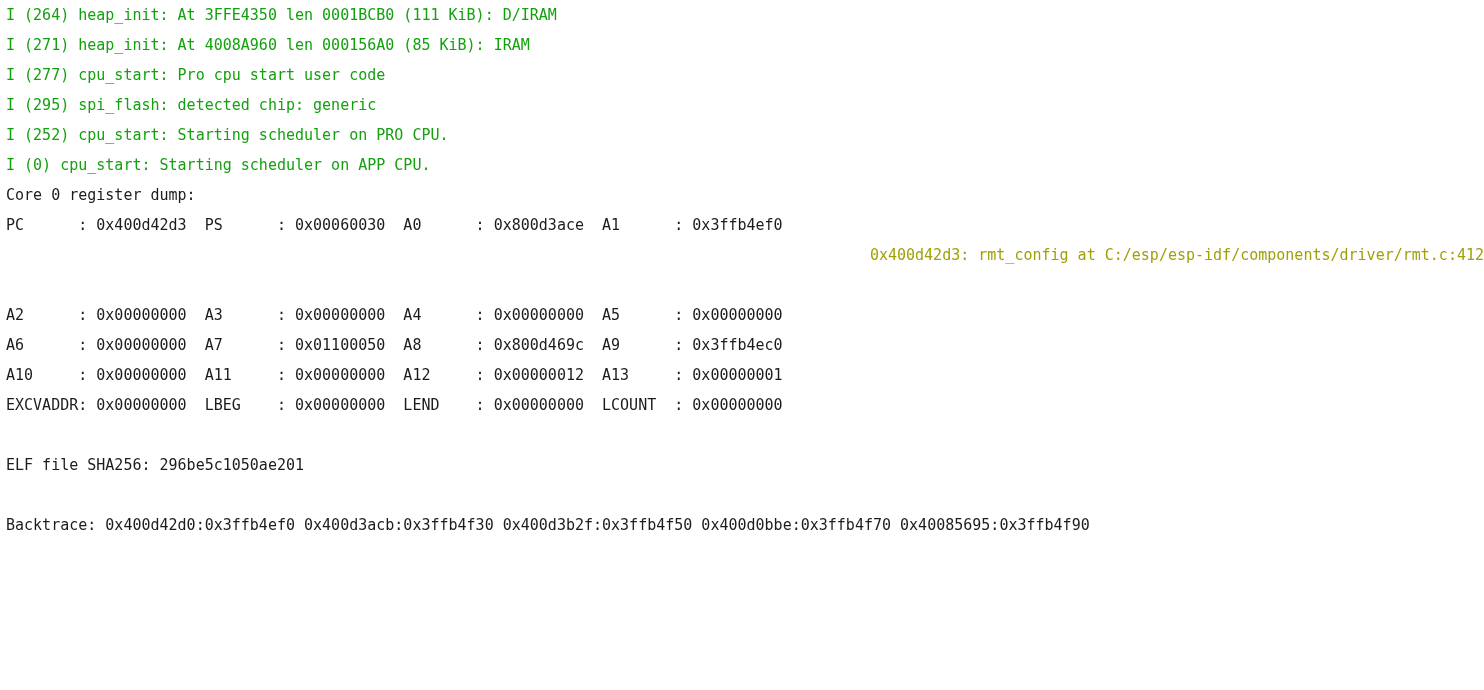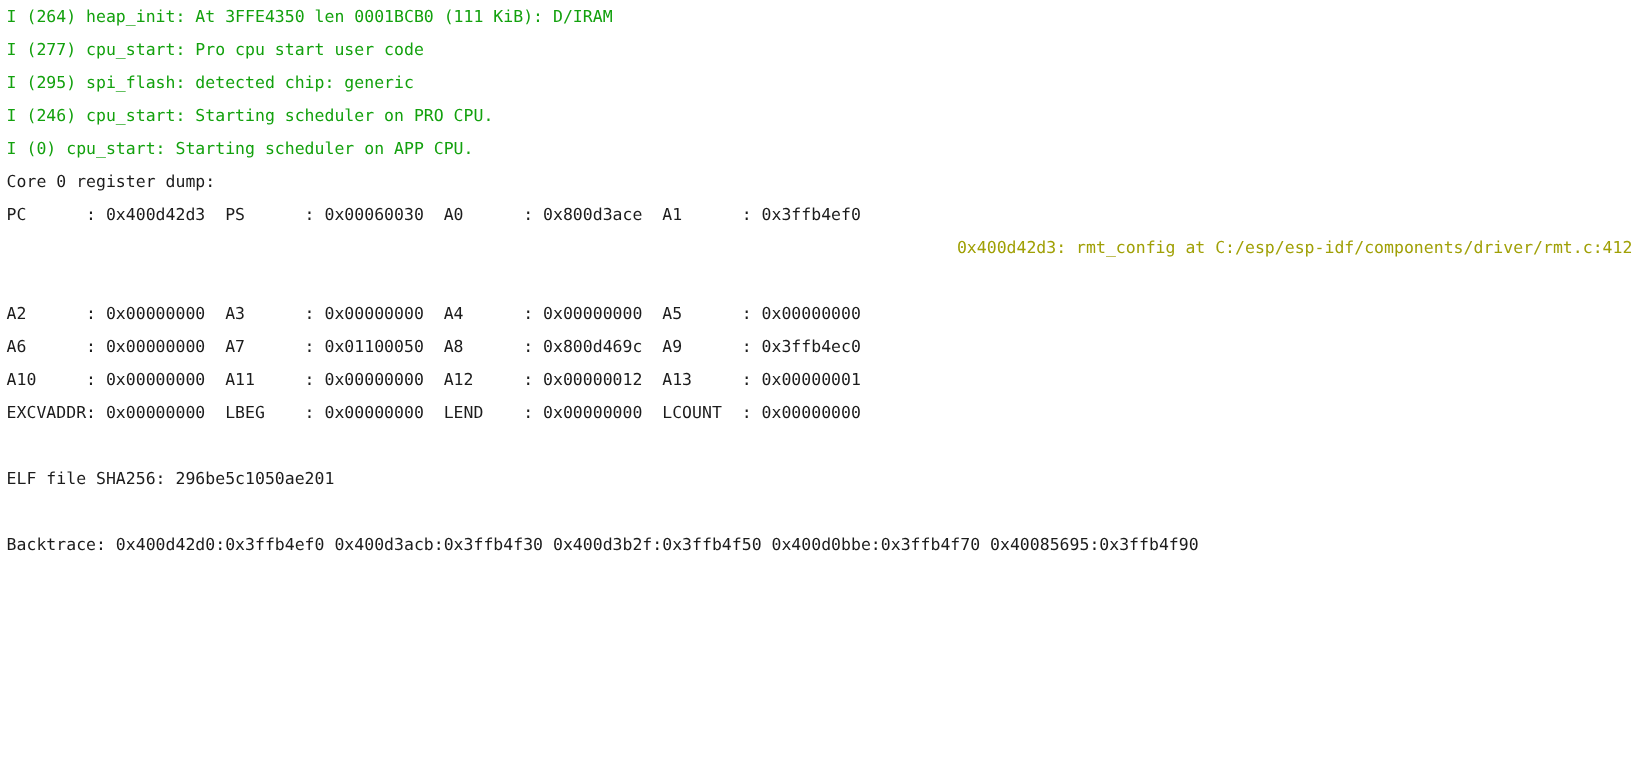--- a/index.html
+++ b/index.html
@@ -30,23 +30,24 @@
   .c-info    { color: #13a10e; }
   .c-panic   { color: #1c1c1c; }
   .c-source  { color: #a0a006; text-align: right; }
   .c-blank   { color: transparent; }
 </style>
 </head>
 <body>
 
 <div id="console">
     <div class="line c-info">I (264) heap_init: At 3FFE4350 len 0001BCB0 (111 KiB): D/IRAM</div>
+    <div class="line c-info">I (271) heap_init: At 4008A960 len 000156A0 (85 KiB): IRAM</div>
     <div class="line c-info">I (277) cpu_start: Pro cpu start user code</div>
     <div class="line c-info">I (295) spi_flash: detected chip: generic</div>
-    <div class="line c-info">I (246) cpu_start: Starting scheduler on PRO CPU.</div>
+    <div class="line c-info">I (252) cpu_start: Starting scheduler on PRO CPU.</div>
     <div class="line c-info">I (0) cpu_start: Starting scheduler on APP CPU.</div>
     <div class="line c-panic">Core 0 register dump:</div>
     <div class="line c-panic">PC      : 0x400d42d3  PS      : 0x00060030  A0      : 0x800d3ace  A1      : 0x3ffb4ef0</div>
     <div class="line c-source">0x400d42d3: rmt_config at C:/esp/esp-idf/components/driver/rmt.c:412</div>
     <div class="line c-blank"> </div>
     <div class="line c-panic">A2      : 0x00000000  A3      : 0x00000000  A4      : 0x00000000  A5      : 0x00000000</div>
     <div class="line c-panic">A6      : 0x00000000  A7      : 0x01100050  A8      : 0x800d469c  A9      : 0x3ffb4ec0</div>
     <div class="line c-panic">A10     : 0x00000000  A11     : 0x00000000  A12     : 0x00000012  A13     : 0x00000001</div>
     <div class="line c-panic">EXCVADDR: 0x00000000  LBEG    : 0x00000000  LEND    : 0x00000000  LCOUNT  : 0x00000000</div>
     <div class="line c-blank"> </div>

